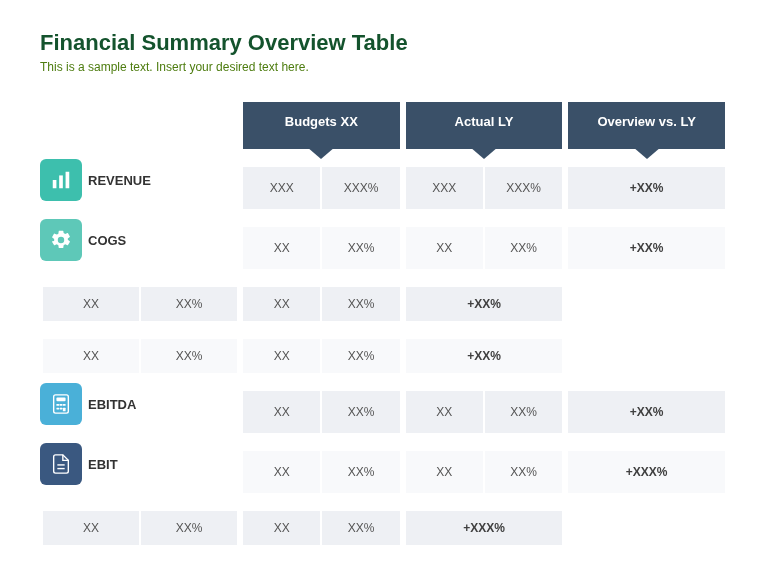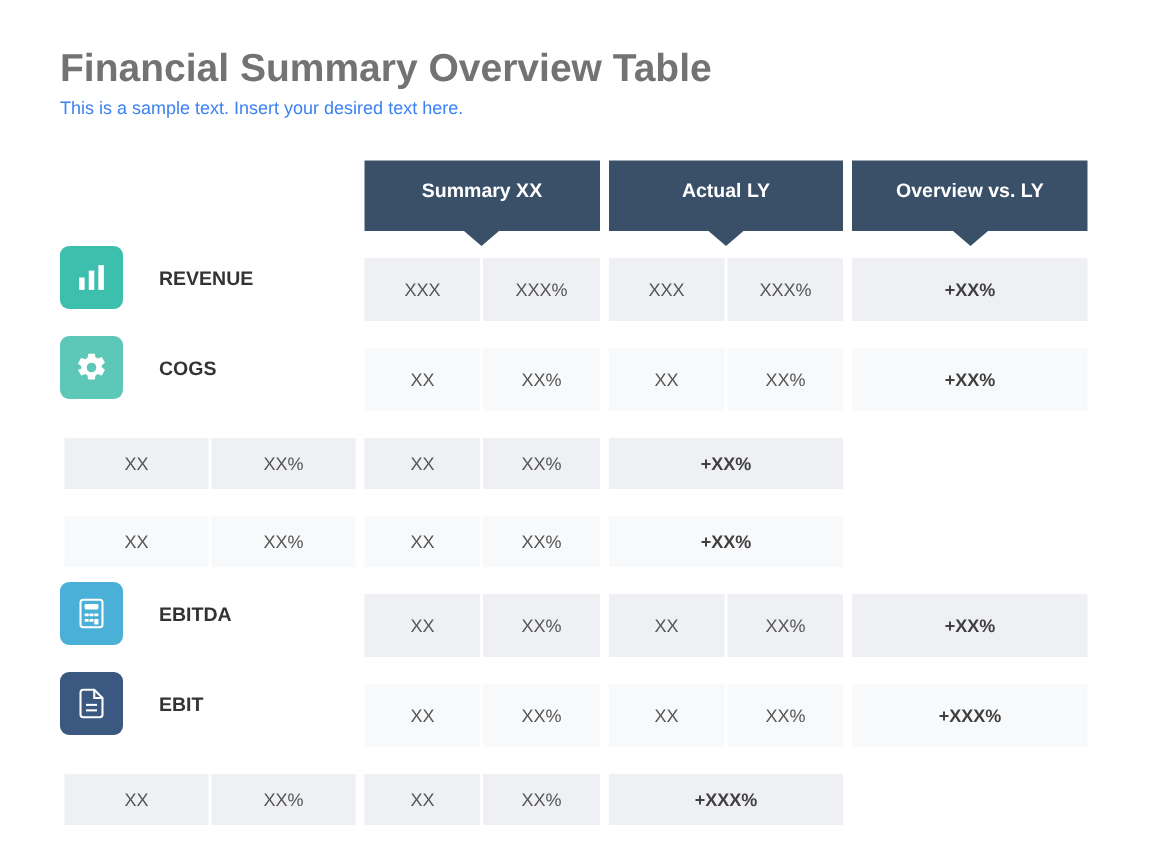--- a/index.html
+++ b/index.html
@@ -4,28 +4,28 @@
   <style>
     * { box-sizing: border-box; margin: 0; padding: 0; }
     body {
       font-family: 'Segoe UI', Arial, sans-serif;
       background: #ffffff;
       width: 768px;
       min-height: 576px;
       padding: 30px 40px 30px 40px;
     }
     .page-title {
-      font-size: 26px;
+      font-size: 22px;
       font-weight: 700;
-      color: #737373;
+      color: #14532d;
       margin-bottom: 4px;
     }
     .page-subtitle {
       font-size: 12px;
-      color: #3b82f6;
+      color: #4d7c0f;
       margin-bottom: 28px;
     }
     .table-wrapper {
       width: 100%;
     }
     
     .table-header {
       display: grid;
       grid-template-columns: 200px 1fr 1fr 1fr;
       margin-left: 0;
@@ -58,21 +58,21 @@
     
     .table-body { margin-top: 2px; }
     .table-row {
       display: grid;
       grid-template-columns: 200px 1fr 1fr 1fr;
       margin-bottom: 2px;
     }
     .row-label {
       display: flex;
       align-items: center;
-      gap: 24px;
+      gap: 6px;
       padding: 8px 10px 8px 0;
     }
     .row-icon {
       width: 42px;
       height: 42px;
       border-radius: 6px;
       display: flex;
       align-items: center;
       justify-content: center;
       font-size: 18px;
@@ -122,21 +122,21 @@
 </head>
 <body>
 
 <h1 class="page-title">Financial Summary Overview Table</h1>
 <p class="page-subtitle">This is a sample text. Insert your desired text here.</p>
 
 <div class="table-wrapper">
 
   <div class="table-header">
     <div class="header-empty"></div>
-    <div class="header-cell">Summary XX</div>
+    <div class="header-cell">Budgets XX</div>
     <div class="header-cell">Actual LY</div>
     <div class="header-cell">Overview vs. LY</div>
   </div>
 
   <div class="table-body" id="table-body">
   <div class="table-row">
     <div class="row-label">
       <div class="row-icon icon-teal">
         <svg viewBox="0 0 24 24" class="icon-svg">
               <rect x="3" y="12" width="4" height="9"></rect>

